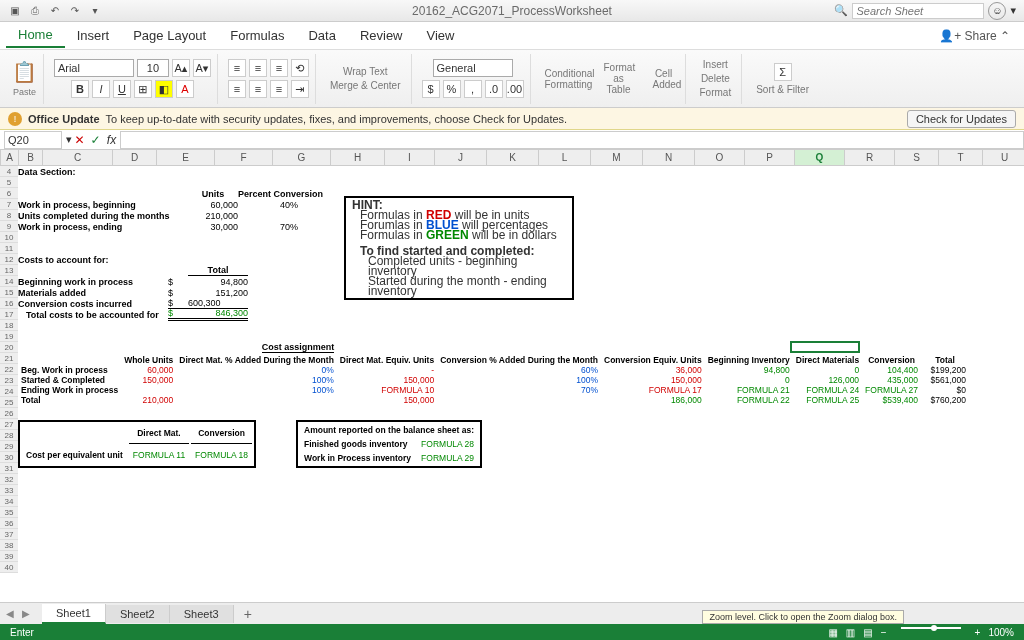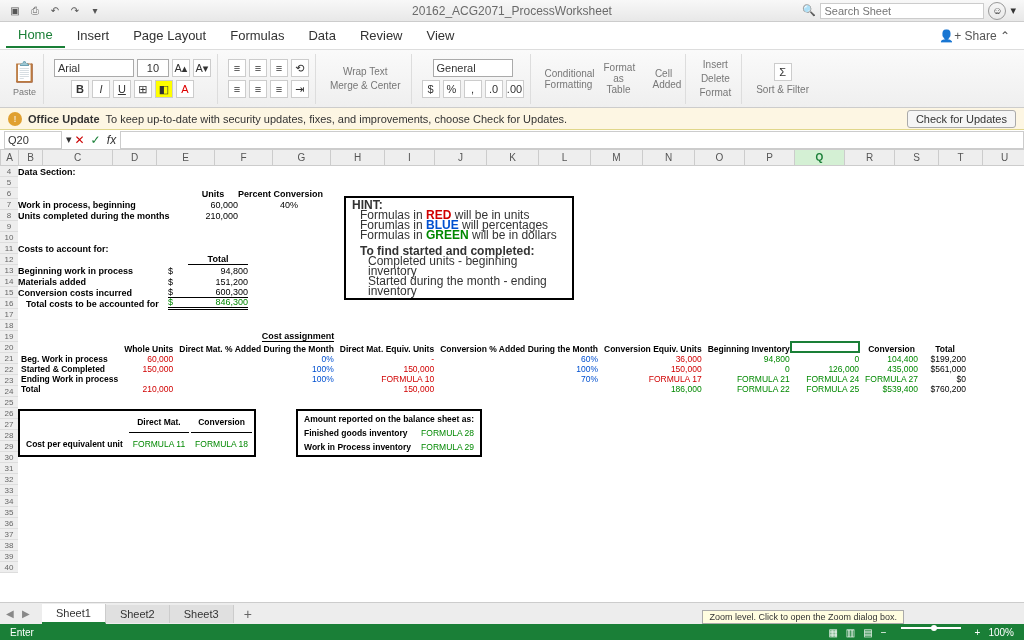--- a/index.html
+++ b/index.html
@@ -2,21 +2,21 @@
 <html><head>
 <meta charset="utf-8">
 <style>
 * { margin:0; padding:0; box-sizing:border-box; font-family:-apple-system,Helvetica,Arial,sans-serif; }
 body { width:1024px; height:640px; background:#fff; overflow:hidden; font-size:11px; color:#333; }
 .title-bar { height:22px; background:linear-gradient(#f8f8f8,#e8e8e8); display:flex; align-items:center; border-bottom:1px solid #ccc; position:relative; }
 .title-bar .qat { display:flex; gap:6px; padding:0 8px; }
 .title-bar .qat span { width:14px; height:14px; display:flex; align-items:center; justify-content:center; font-size:10px; color:#555; }
 .title-bar .doc-title { position:absolute; left:50%; transform:translateX(-50%); font-size:12px; color:#6a6a6a; }
 .title-bar .search { margin-left:auto; display:flex; align-items:center; gap:4px; padding-right:8px; }
-.title-bar .search input { width:164px; height:16px; font-size:11px; border:1px solid #ccc; padding:0 3px; }
+.title-bar .search input { width:132px; height:16px; font-size:11px; border:1px solid #ccc; padding:0 3px;font-style:italic; }
 .title-bar .smiley { width:18px; height:18px; border:1px solid #999; border-radius:50%; display:flex; align-items:center; justify-content:center; font-size:10px; }
 .ribbon-tabs { height:28px; background:#fff; display:flex; align-items:center; padding:0 6px; border-bottom:1px solid #ddd; }
 .ribbon-tabs .tab { padding:4px 12px; font-size:13px; cursor:pointer; }
 .ribbon-tabs .tab.active { color:#1a7f37; border-bottom:2px solid #1a7f37; font-weight:500; }
 .ribbon-tabs .share { margin-left:auto; padding-right:8px; font-size:12px; color:#555; }
 .ribbon { height:58px; background:linear-gradient(#fafafa,#efefef); display:flex; align-items:center; padding:0 6px; border-bottom:1px solid #ccc; gap:4px; }
 .ribbon .grp { display:flex; flex-direction:column; align-items:center; padding:0 6px; border-right:1px solid #ddd; height:50px; justify-content:center; gap:3px; }
 .ribbon .row { display:flex; gap:3px; align-items:center; }
 .font-sel { width:80px; height:18px; border:1px solid #aaa; background:#fff; font-size:11px; padding:0 3px; display:flex; align-items:center; }
 .size-sel { width:32px; height:18px; border:1px solid #aaa; background:#fff; font-size:11px; display:flex; align-items:center; justify-content:center; }
@@ -257,41 +257,46 @@
       </div>
     <div class="r">
         <span class="lbl" style="width:170px">Work in process, beginning</span>
         <span style="width:50px;text-align:right">60,000</span>
         <span style="width:60px;text-align:right">40%</span>
       </div>
     <div class="r">
         <span class="lbl" style="width:170px">Units completed during the months</span>
         <span style="width:50px;text-align:right">210,000</span>
       </div>
+    <div class="r">
+        <span class="lbl" style="width:170px">Work in process, ending</span>
+        <span style="width:50px;text-align:right">30,000</span>
+        <span style="width:60px;text-align:right">70%</span>
+      </div>
     <div class="r"></div>
       <div class="r"></div>
     <div class="r lbl">Costs to account for:</div>
     <div class="r">
         <span style="width:170px"></span>
         <span class="hdr underline" style="width:60px">Total</span>
       </div>
     <div class="r">
         <span class="lbl" style="width:150px">Beginning work in process</span>
         <span style="width:20px">$</span>
         <span style="width:60px;text-align:right">94,800</span>
       </div>
     <div class="r">
         <span class="lbl" style="width:150px">Materials added</span>
         <span style="width:20px">$</span>
         <span style="width:60px;text-align:right">151,200</span>
       </div>
     <div class="r">
         <span class="lbl" style="width:150px">Conversion costs incurred</span>
         <span style="width:20px" class="underline">$</span>
-        <span class="underline" style="width:60px;text-align:right">600,300</span>
+        <span class="underline" style="width:60px;">600,300</span>
       </div>
     <div class="r">
         <span class="lbl" style="width:150px;padding-left:8px">Total costs to be accounted for</span>
         <span class="green dbl-under" style="width:20px">$</span>
         <span class="green dbl-under" style="width:60px;text-align:right">846,300</span>
       </div>
     <div class="r"></div>
       <div class="r"></div>
     <div class="r" style="justify-content:center;width:560px">
         <span class="lbl underline">Cost assignment</span>

